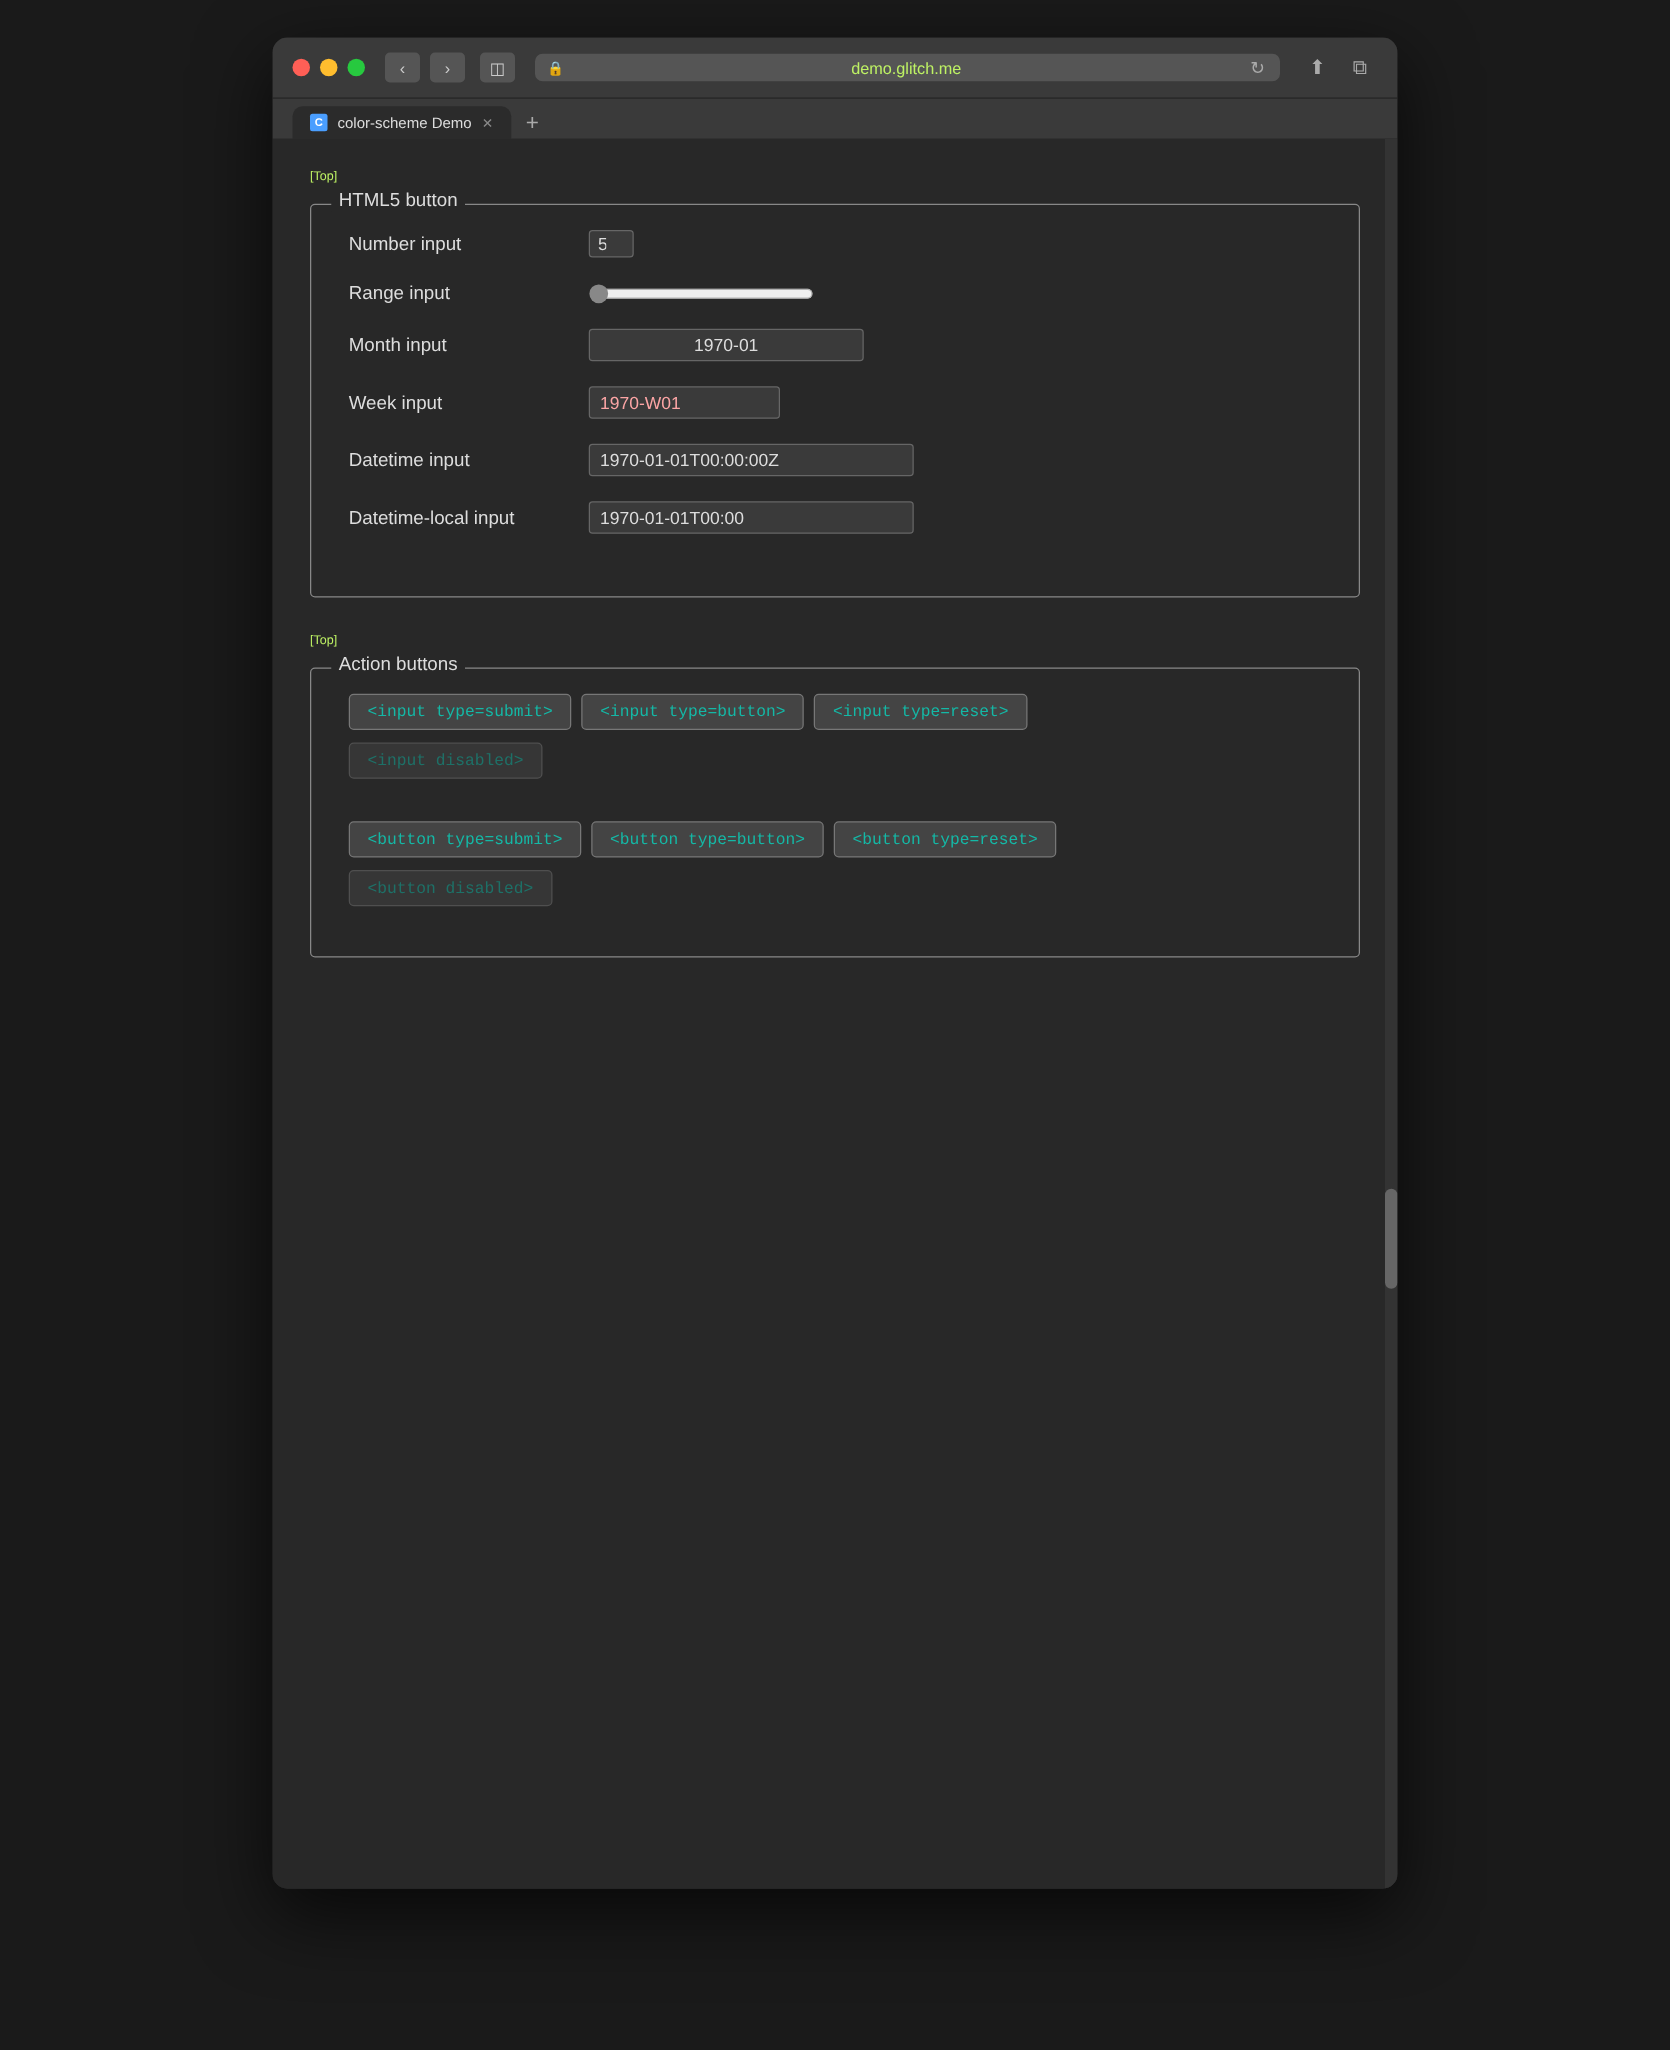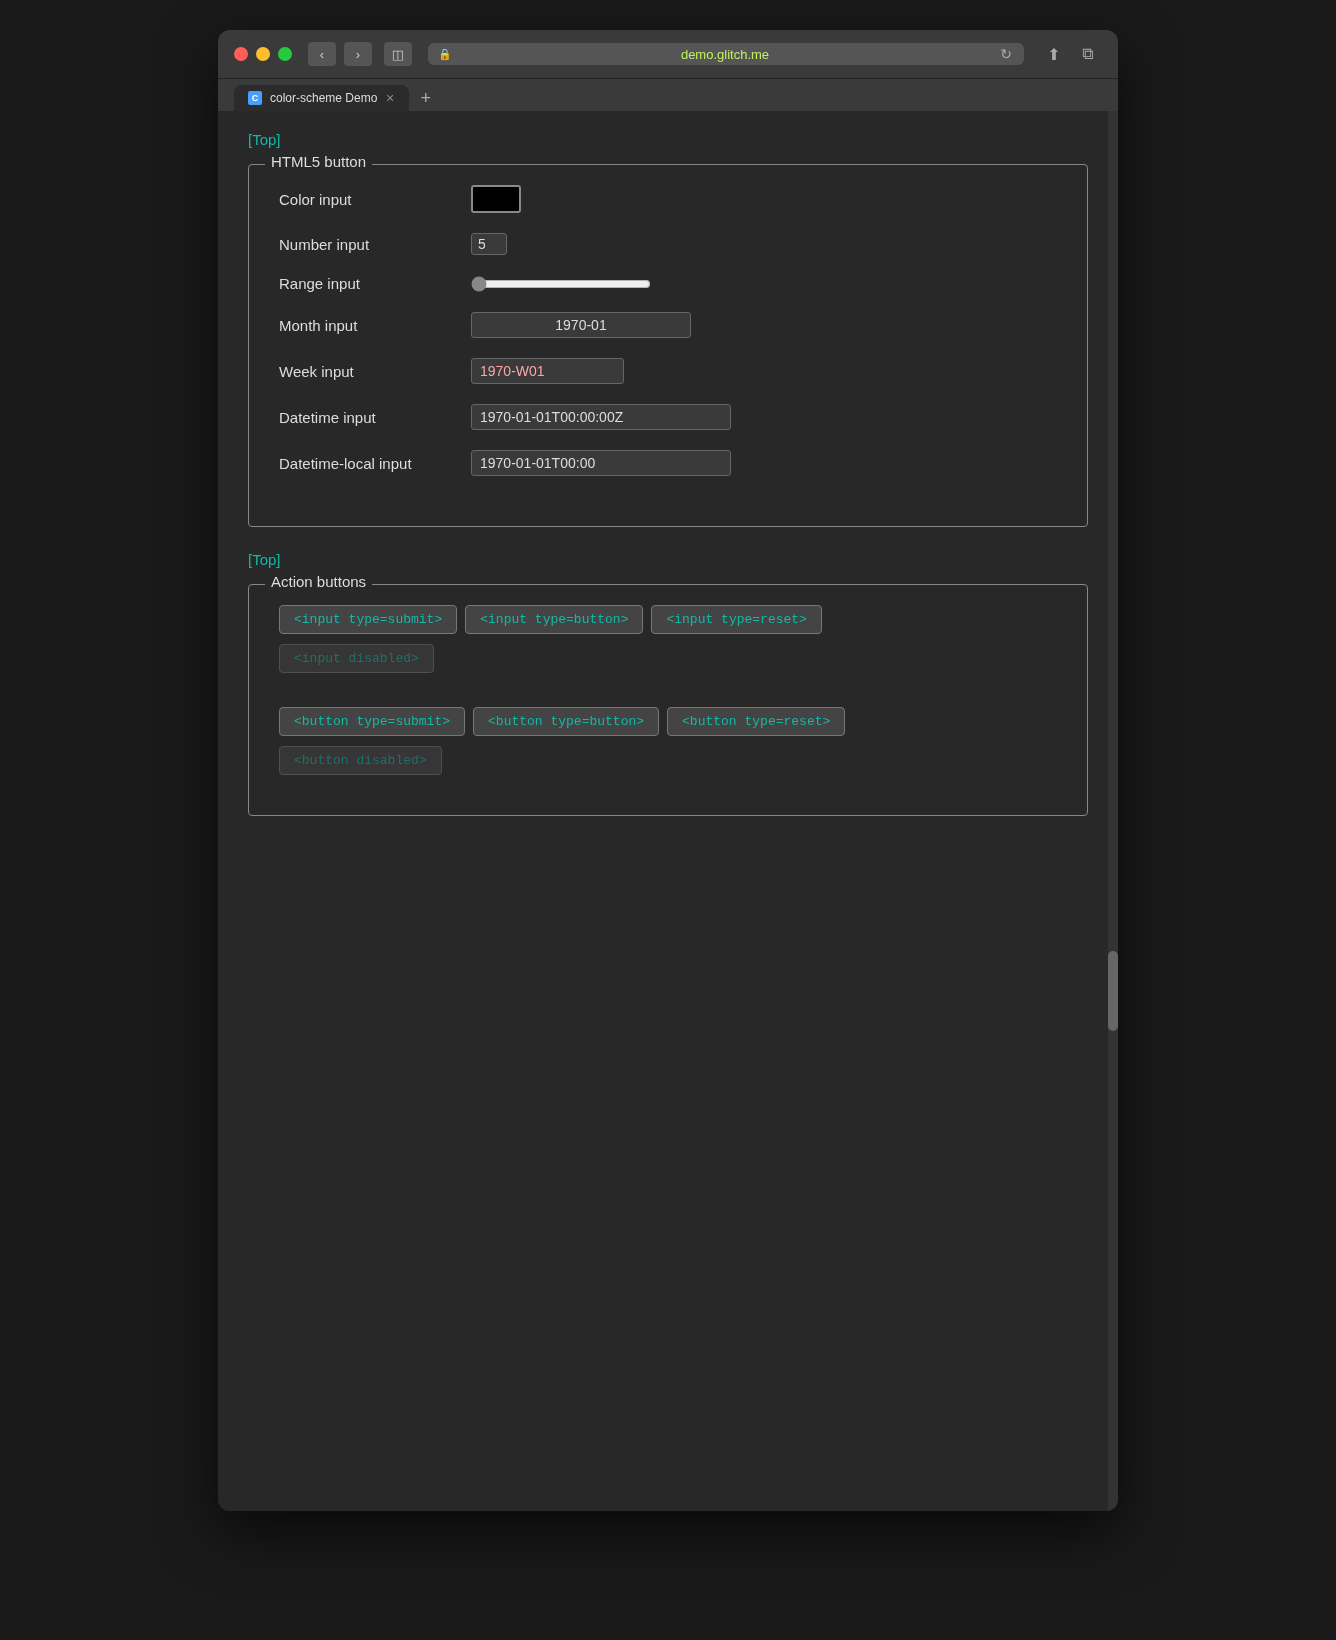--- a/index.html
+++ b/index.html
@@ -173,23 +173,23 @@
       line-height: 1;
     }
 
     .page-content {
       background: #282828;
       padding: 20px 30px;
       min-height: 1400px;
     }
 
     .top-link {
-      color: #14b8a6;
+      color: #bef264;
       text-decoration: none;
-      font-size: 15px;
+      font-size: 10px;
       display: inline-block;
       margin-bottom: 16px;
     }
 
     .fieldset-section {
       border: 1px solid #888;
       border-radius: 4px;
       padding: 20px 30px 30px;
       margin-bottom: 24px;
       position: relative;
@@ -385,24 +385,20 @@
   </div>
 
   <div class="page-content" style="position:relative;">
 
     <a class="top-link" href="#">[Top]</a>
 
     
     <div class="fieldset-section">
       <span class="fieldset-legend">HTML5 button</span>
 
-      <div class="form-row">
-        <span class="form-label">Color input</span>
-        <div class="color-input-box"></div>
-      </div>
 
       <div class="form-row">
         <span class="form-label">Number input</span>
         <div class="number-input-wrapper">
           <input type="number" class="number-display" value="5" min="0" max="100" style="">
         </div>
       </div>
 
       <div class="form-row">
         <span class="form-label">Range input</span>

